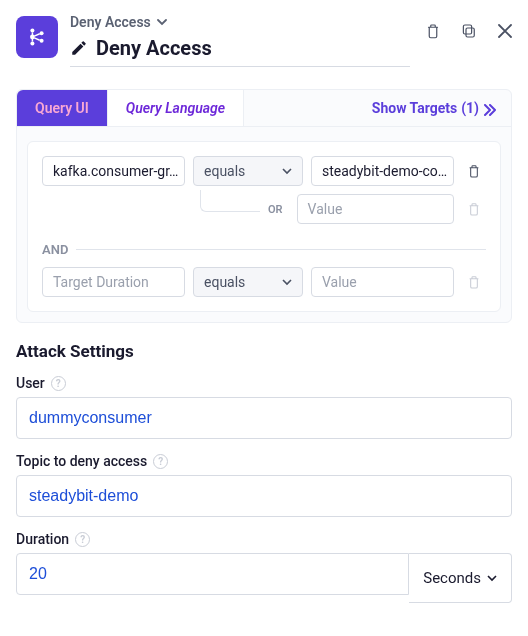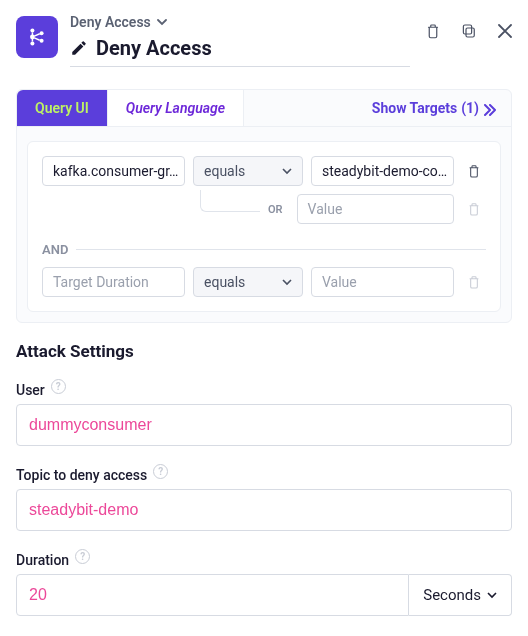--- a/index.html
+++ b/index.html
@@ -89,21 +89,21 @@
   }
   .tab {
     padding: 10px 18px;
     font-weight: 600;
     font-size: 14px;
     cursor: pointer;
     border-right: 1px solid #eceff4;
   }
   .tab.active {
     background: #5b3edb;
-    color: #bef264;
+    color: #f9a8d4;
     border-top-left-radius: 6px;
   }
   .tab.inactive {
     background: #fff;
     color: #6d28d9;
     font-style: italic;
   }
   .show-targets {
     margin-left: auto;
     padding: 10px 14px 10px 10px;
@@ -226,57 +226,56 @@
     display:flex;
     align-items:center;
     gap:6px;
     margin-bottom:6px;
     margin-top:14px;
   }
   .form-label {
     font-size: 14px;
     font-weight: 500;
     color: #1a1a2e;
-    margin-top: 7px;
   }
   .help {
     width: 15px;
     height: 15px;
     border: 1.5px solid #c9cdd6;
     border-radius: 50%;
     display:flex;
     align-items:center;
     justify-content:center;
     font-size: 10px;
     color: #c9cdd6;
     font-weight: 700;
   }
   .text-input {
     width: 100%;
     border: 1px solid #d7dbe3;
     border-radius: 4px;
     height: 42px;
     padding: 0 12px;
     font-size: 16px;
-    color: #ec4899;
+    color: #1d4ed8;
   }
 
   .duration-row {
     display:flex;
   }
   .duration-row .text-input {
     border-top-right-radius: 0;
     border-bottom-right-radius: 0;
   }
   .unit {
     border: 1px solid #d7dbe3;
     border-left: none;
     border-top-right-radius: 4px;
     border-bottom-right-radius: 4px;
-    height: 42px;
+    height: 50px;
     padding: 0 14px;
     display:flex;
     align-items:center;
     gap:6px;
     font-size: 15px;
     color: #1a1a2e;
     background:#fff;
     cursor:pointer;
   }
 

